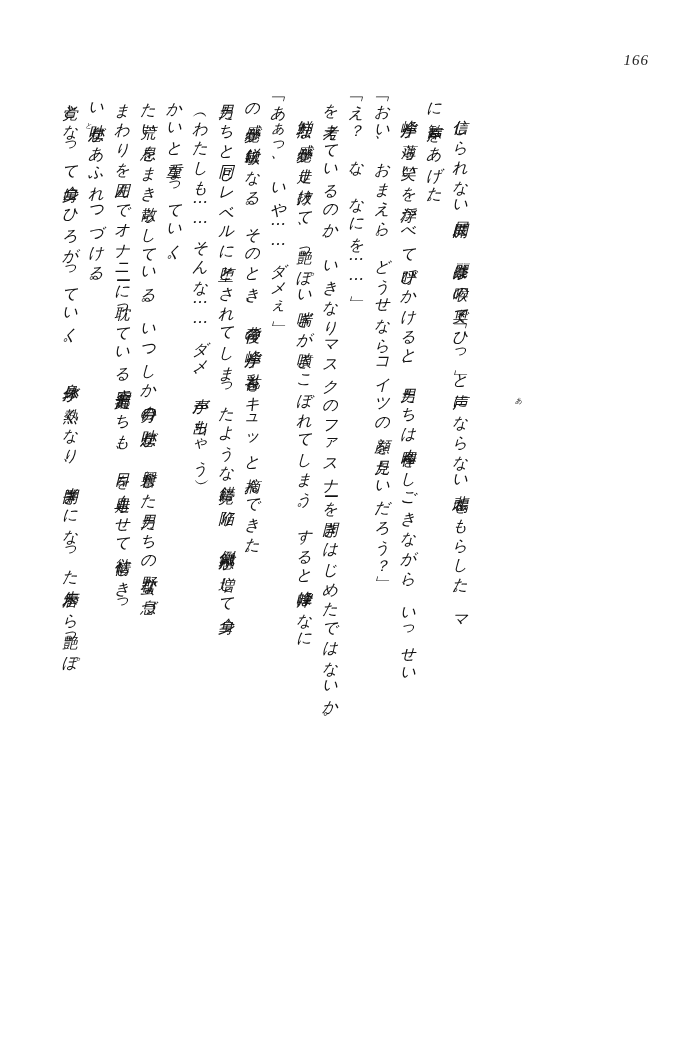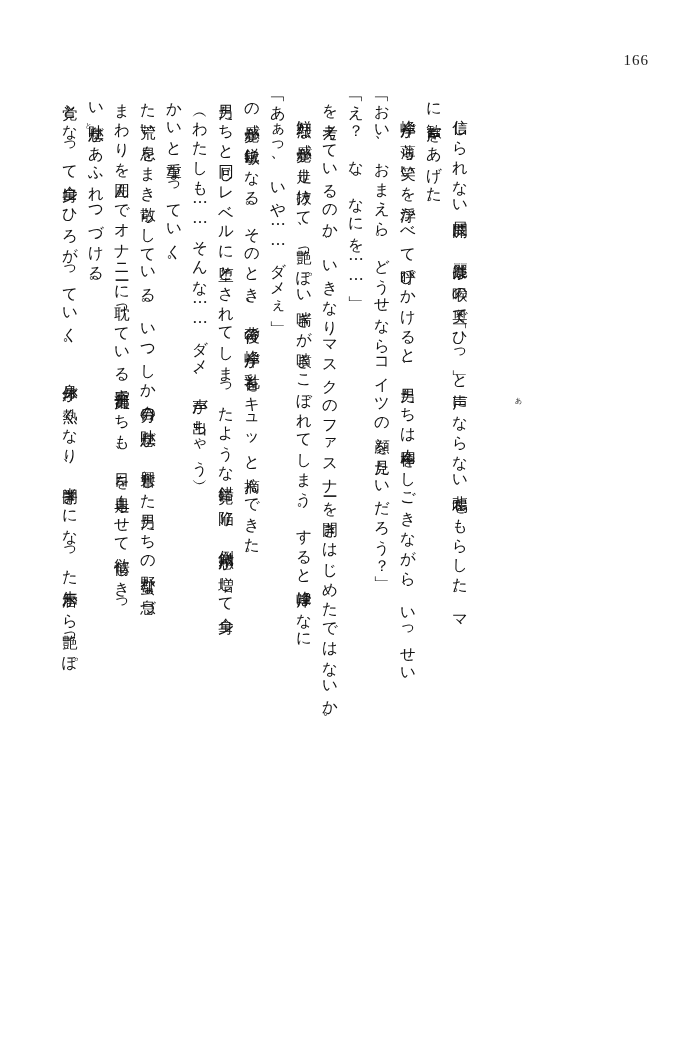--- a/index.html
+++ b/index.html
@@ -10,20 +10,21 @@
   body {
     font-family: "Liberation Serif", "DejaVu Serif", serif;
     color: #1a1a1a;
   }
   #page {
     position: relative;
     width: 697px;
     height: 1050px;
     background: #ffffff;
     overflow: hidden;
+    font-style: italic;
   }
   
   #page-number {
     position: absolute;
     top: 52px;
     right: 48px;
     font-size: 15px;
     letter-spacing: 1px;
     color: #222;
   }

